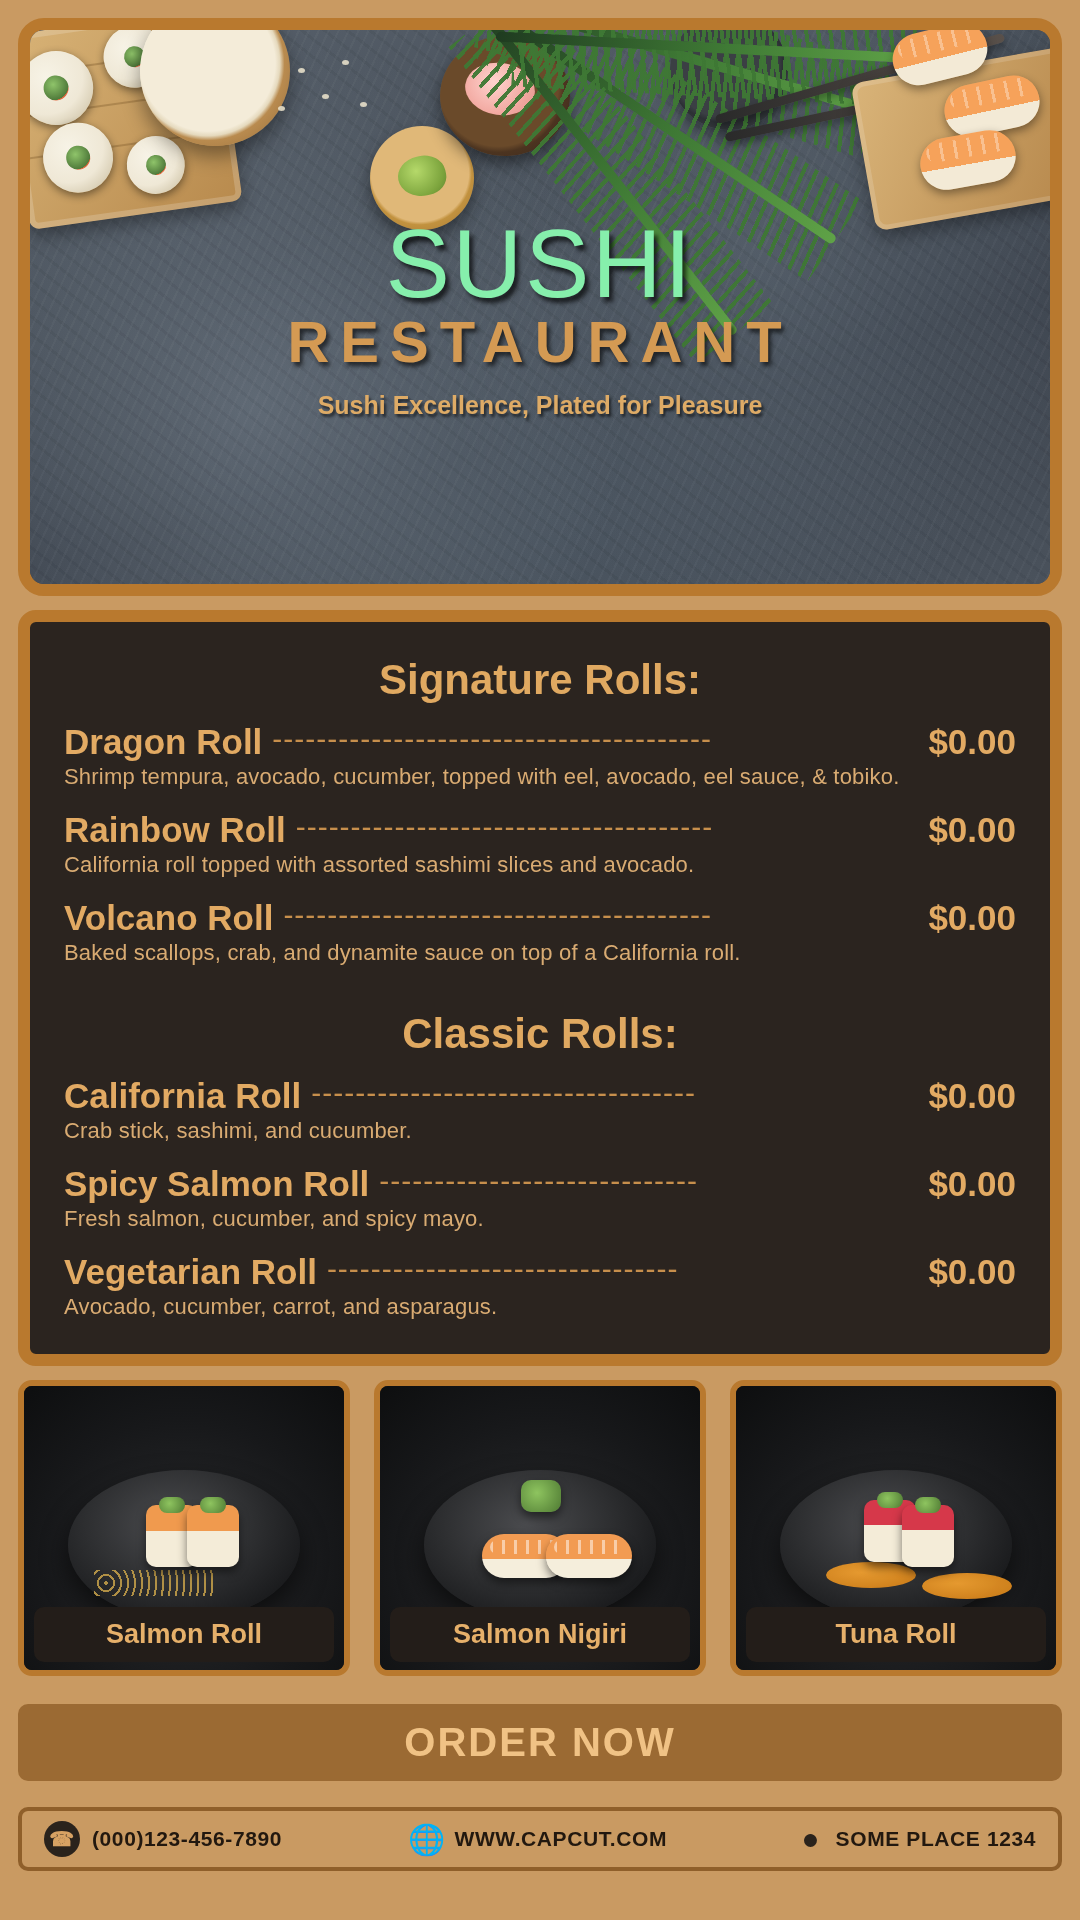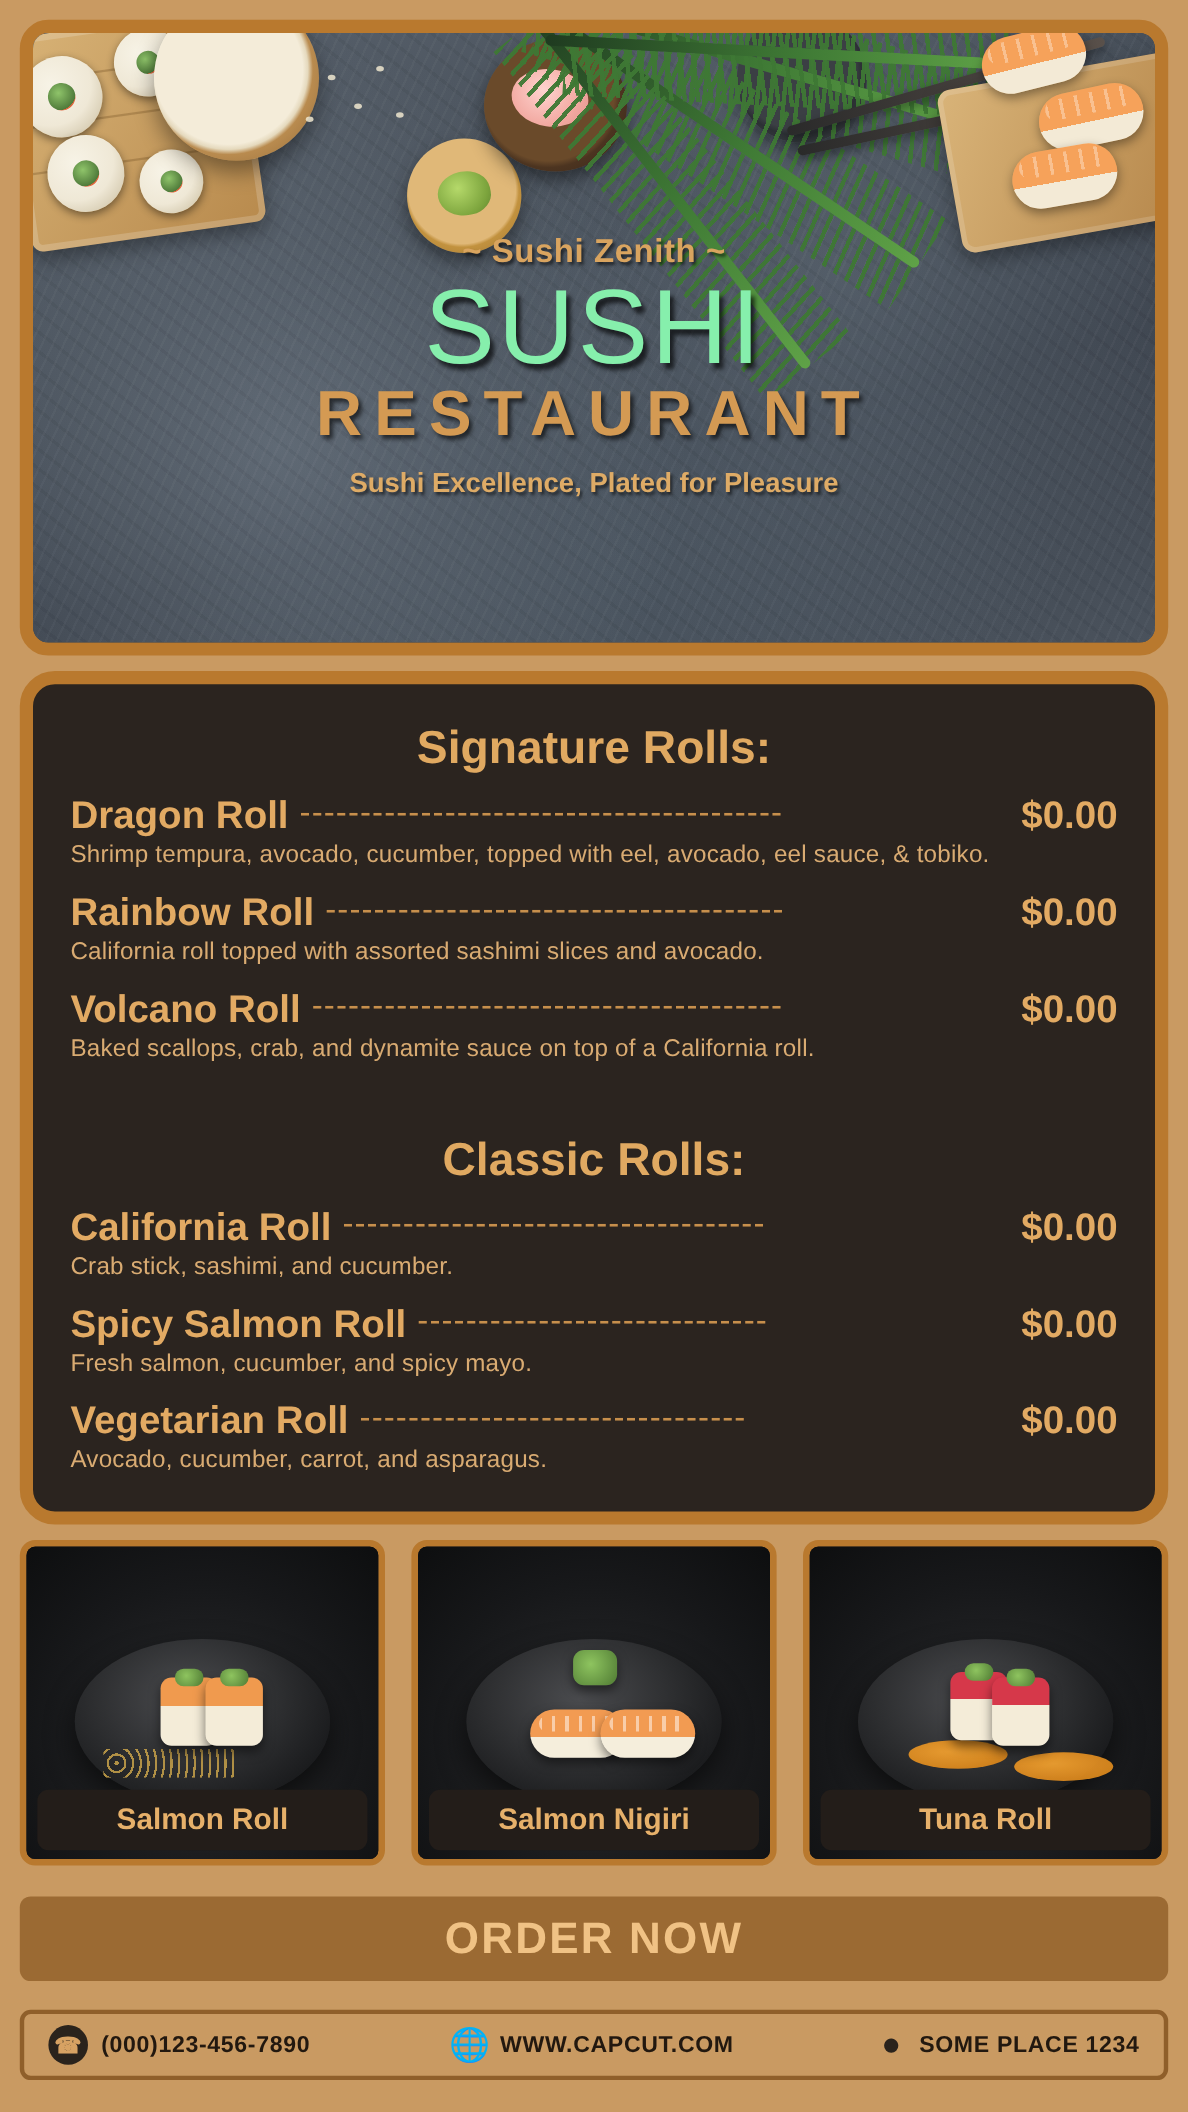--- a/index.html
+++ b/index.html
@@ -221,33 +221,33 @@
   .hero-tagline {
     margin-top: 18px;
     font-size: 25px;
     font-weight: bold;
     color: #deab66;
     text-shadow: 2px 3px 3px rgba(0,0,0,.6);
   }
 
   
   .menu-card {
-    border-radius: 32px;
+    border-radius: 18px;
     border: 12px solid #b9792e;
     background: #2b241f;
     padding: 26px 34px 34px 34px;
   }
   .section-title {
     text-align: center;
     color: #e0a961;
     font-size: 42px;
     font-weight: bold;
     margin: 8px 0 18px 0;
   }
-  .section-title.second { margin-top: 64px; }
+  .section-title.second { margin-top: 44px; }
 
   .item { margin-bottom: 20px; }
   .item-row {
     display: flex;
     align-items: flex-end;
     gap: 10px;
     white-space: nowrap;
   }
   .item-name {
     font-size: 35px;
@@ -435,21 +435,20 @@
     <div class="prop nigiri n1"></div>
     <div class="prop nigiri n2"></div>
 
     <div class="sesame" style="left:268px; top:38px"></div>
     <div class="sesame" style="left:292px; top:64px"></div>
     <div class="sesame" style="left:248px; top:76px"></div>
     <div class="sesame" style="left:312px; top:30px"></div>
     <div class="sesame" style="left:330px; top:72px"></div>
 
     <div class="hero-text">
-      <div class="hero-sub-top">~ Sushi Zenith ~</div>
       <div class="hero-title">SUSHI</div>
       <div class="hero-title2">RESTAURANT</div>
       <div class="hero-tagline">Sushi Excellence, Plated for Pleasure</div>
     </div>
   </div>
 
   <div class="menu-card">
 
     <div class="section-title">Signature Rolls:</div>
 

